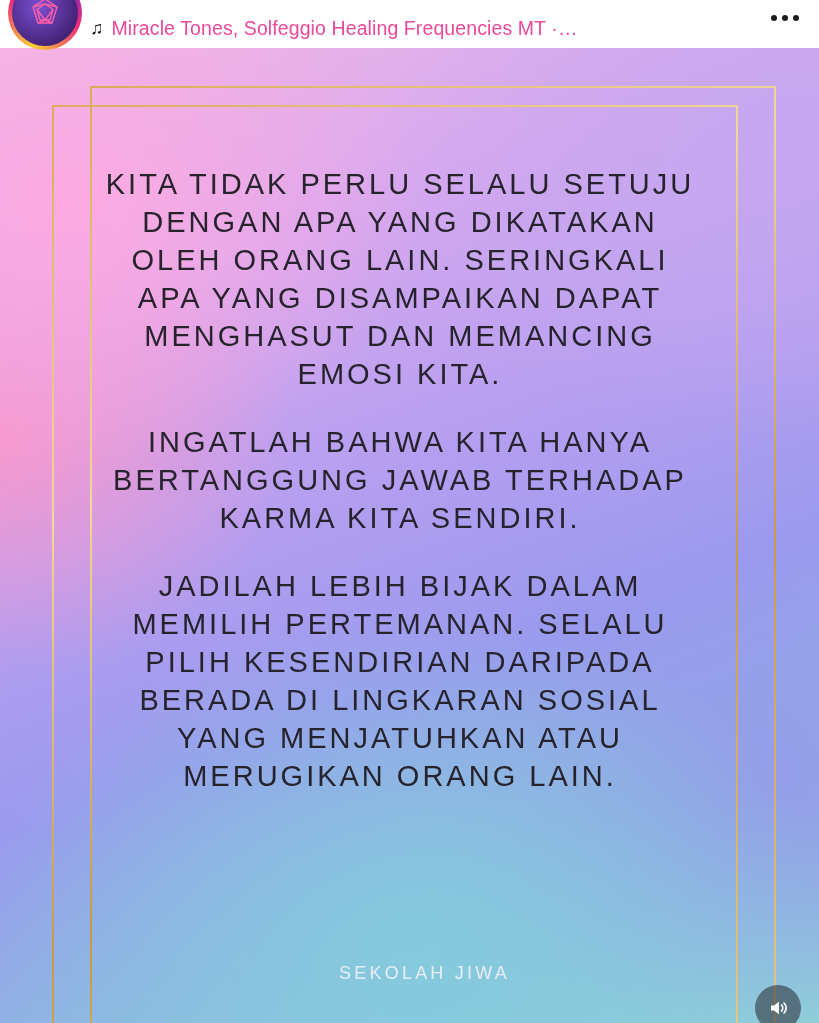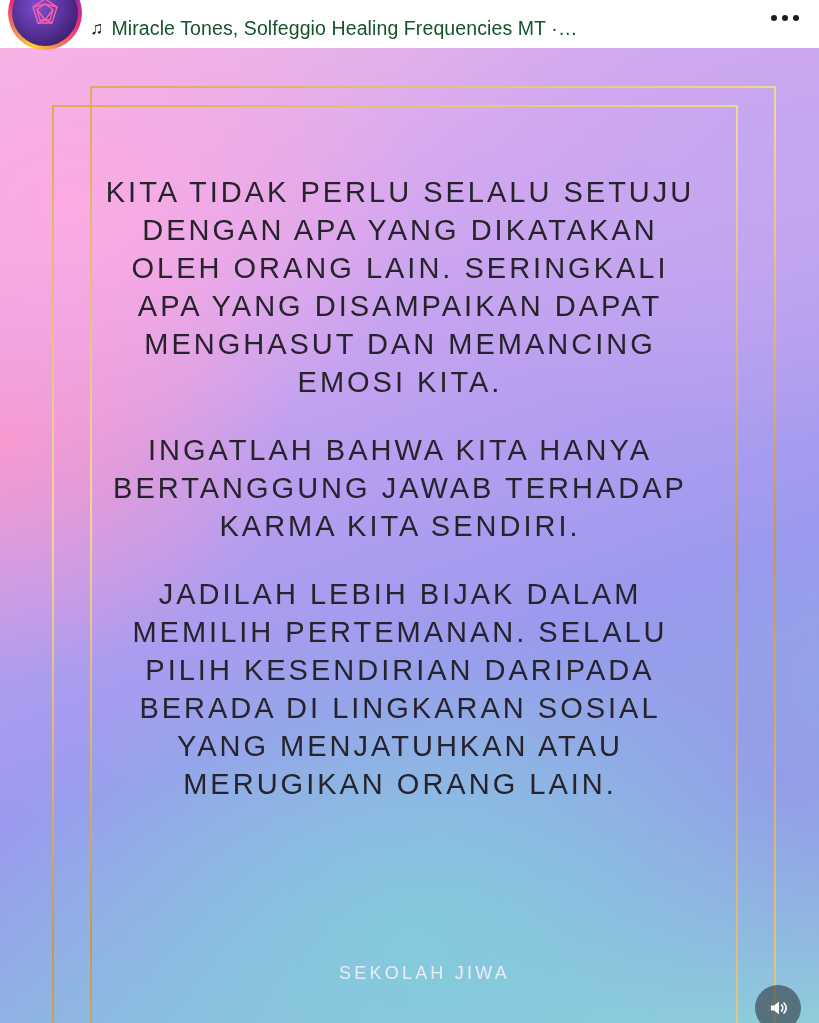--- a/index.html
+++ b/index.html
@@ -81,21 +81,21 @@
   }
   .music-note {
     font-size: 18px;
     color: #1b1b1b;
     margin-right: 8px;
     flex: 0 0 auto;
     line-height: 1;
   }
   .music-title {
     font-size: 19.5px;
-    color: #14532d;
+    color: #ec4899;
     white-space: nowrap;
     overflow: hidden;
     text-overflow: clip;
     letter-spacing: 0.1px;
   }
   .more-btn {
     flex: 0 0 auto;
     width: 40px;
     height: 30px;
     margin-top: -12px;
@@ -156,21 +156,21 @@
     width: 600px;
     text-align: center;
     color: #26232c;
     font-size: 29px;
     letter-spacing: 3.0px;
     line-height: 1.31;
     text-transform: uppercase;
     font-family: "Liberation Sans", sans-serif;
   }
   .quote p {
-    margin: 8px 0 30px 0;
+    margin: 0 0 30px 0;
   }
   .quote p:last-child { margin-bottom: 0; }
 
   .signature {
     position: absolute;
     left: 15px;
     top: 915px;
     width: 819px;
     text-align: center;
     color: #f2f0f7;

